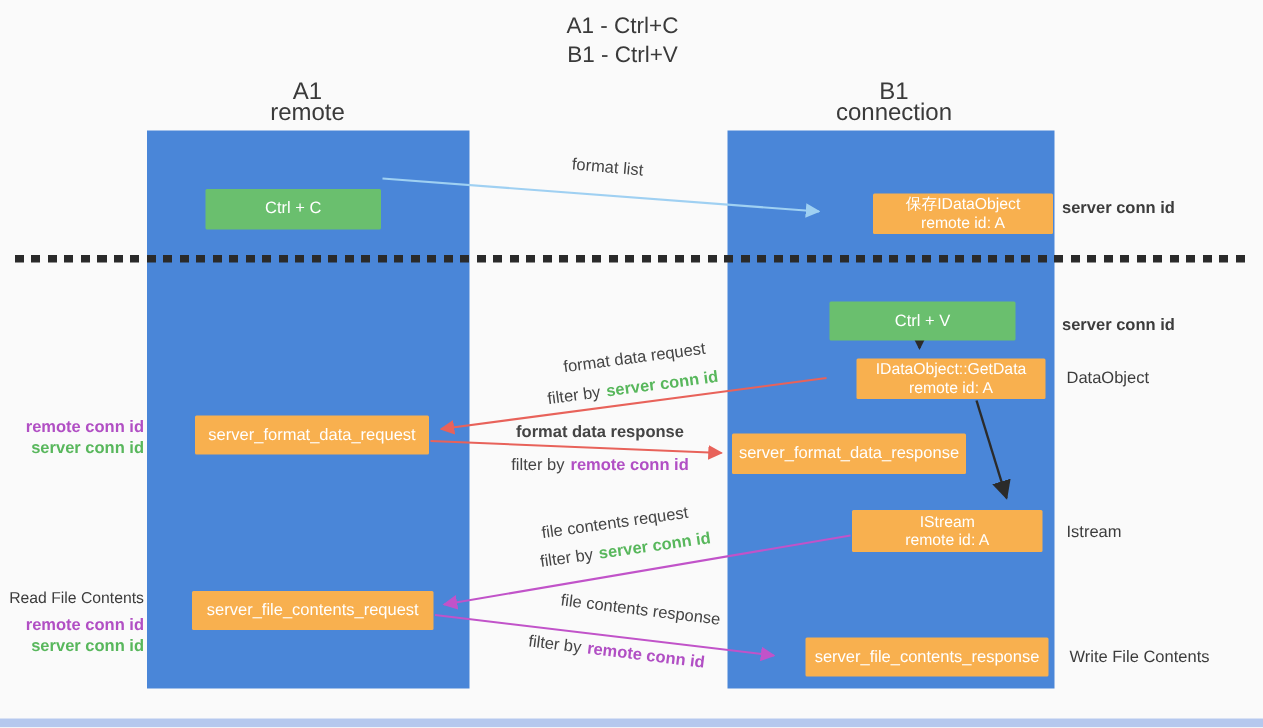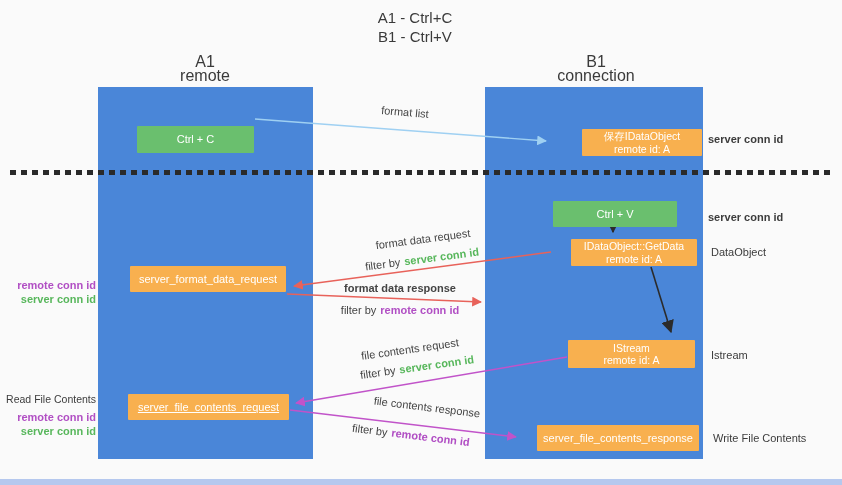--- a/index.html
+++ b/index.html
@@ -100,29 +100,30 @@
     <div>remote id: A</div>
   </div>
 
   <div class="node green" style="left:553px;top:180px;width:124px;height:26px;">Ctrl + V</div>
 
   <div class="node orange" style="left:551px;top:239px;width:126px;height:27px;font-size:10.5px;margin-left:20px;">
     <div>IDataObject::GetData</div>
     <div>remote id: A</div>
   </div>
 
-  <div class="node orange" style="left:130px;top:266px;width:156px;height:26px;">server_format_data_request</div>
+  <div class="node orange" style="left:130px;top:277px;width:156px;height:26px;">server_format_data_request</div>
 
+  <div class="node orange" style="left:488px;top:289px;width:156px;height:27px;">server_format_data_response</div>
 
   <div class="node orange" style="left:568px;top:340px;width:127px;height:28px;font-size:10.5px;">
     <div>IStream</div>
     <div>remote id: A</div>
   </div>
 
-  <div class="node orange" style="left:128px;top:394px;width:161px;height:26px;text-decoration:underline;">server_file_contents_request</div>
+  <div class="node orange" style="left:128px;top:394px;width:161px;height:26px;">server_file_contents_request</div>
 
   <div class="node orange" style="left:537px;top:425px;width:162px;height:26px;">server_file_contents_response</div>
 
   <div class="arrow-label rot-dn5" style="left:350px;top:106px;width:110px;">format list</div>
 
   <div class="arrow-label rot-up" style="left:348px;top:233px;width:150px;">format data request</div>
   <div class="arrow-label rot-up" style="left:342px;top:253px;width:160px;">
     <span class="filter-word">filter by</span><span class="green-text">server conn id</span>
   </div>
 

